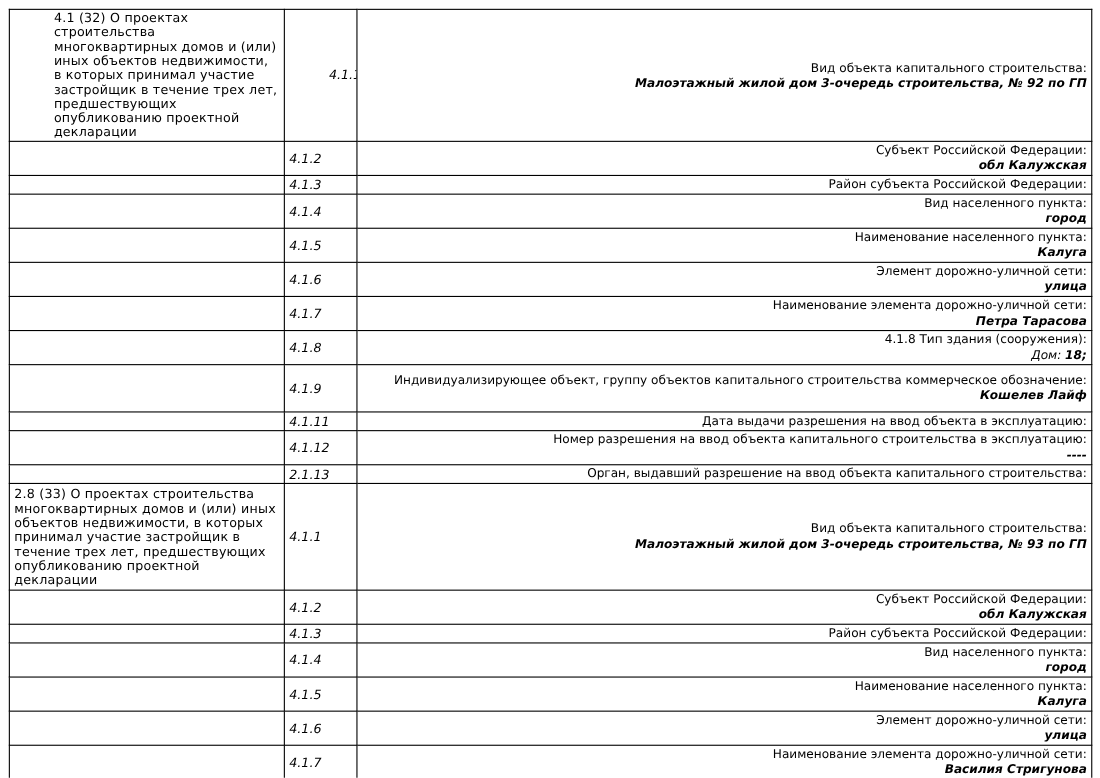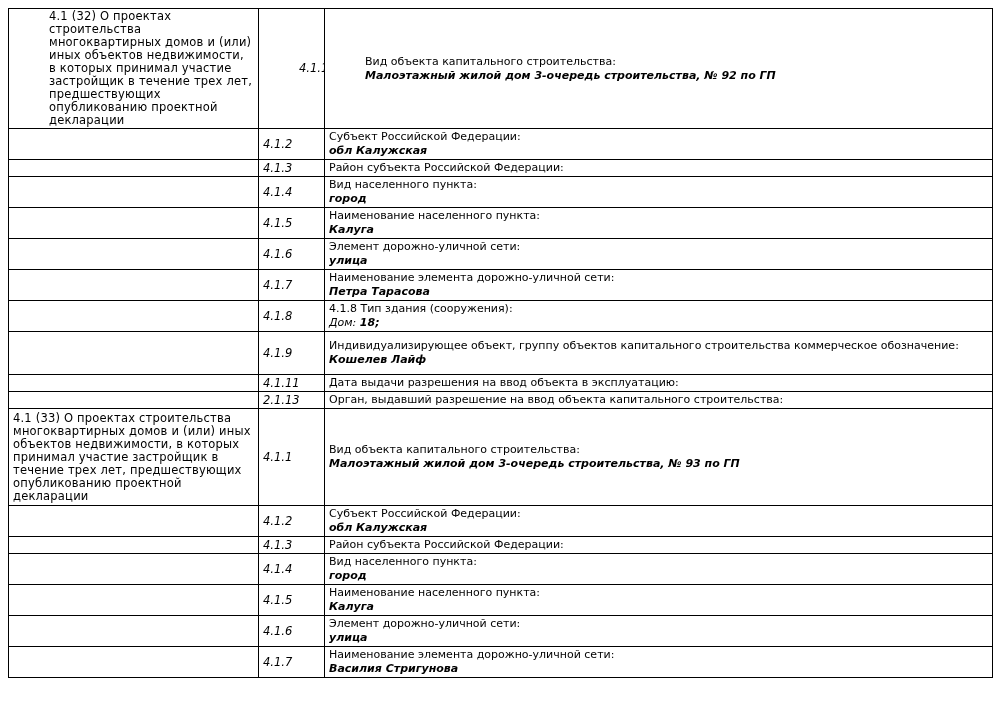--- a/index.html
+++ b/index.html
@@ -41,20 +41,21 @@
     padding-top: 2px;
   }
   td.c-num {
     font-size: 11.5px;
     line-height: 13px;
     font-style: italic;
   }
   td.c-content {
     font-size: 11px;
     line-height: 14px;
+    text-align: right;
   }
   .label { font-weight: normal; }
   .value { font-weight: bold; font-style: italic; }
   .value .vprefix { font-weight: normal; }
 
   
   tr.h93  td { height: 93px; padding-left: 40px; }
   tr.h97  td { height: 97px; }
   tr.h43  td { height: 43px; }
   tr.h30  td { height: 30px; }
@@ -143,30 +144,38 @@
         <div class="value"><b>Кошелев Лайф</b></div>
       </td>
     </tr>
     <tr class="h16">
       <td class="c-desc"></td>
       <td class="c-num">4.1.11</td>
       <td class="c-content">
         <div class="label">Дата выдачи разрешения на ввод объекта в эксплуатацию:</div>
       </td>
     </tr>
+    <tr class="h30">
+      <td class="c-desc"></td>
+      <td class="c-num">4.1.12</td>
+      <td class="c-content">
+        <div class="label">Номер разрешения на ввод объекта капитального строительства в эксплуатацию:</div>
+        <div class="value"><b>----</b></div>
+      </td>
+    </tr>
     <tr class="h16">
       <td class="c-desc"></td>
       <td class="c-num">2.1.13</td>
       <td class="c-content">
         <div class="label">Орган, выдавший разрешение на ввод объекта капитального строительства:</div>
       </td>
     </tr>
 
     <tr class="h97">
-      <td class="c-desc">4.1 (33) О проектах строительства многоквартирных домов и (или) иных объектов недвижимости, в которых принимал участие застройщик в течение трех лет, предшествующих опубликованию проектной декларации</td>
+      <td class="c-desc">2.8 (33) О проектах строительства многоквартирных домов и (или) иных объектов недвижимости, в которых принимал участие застройщик в течение трех лет, предшествующих опубликованию проектной декларации</td>
       <td class="c-num">4.1.1</td>
       <td class="c-content">
         <div class="label">Вид объекта капитального строительства:</div>
         <div class="value"><b>Малоэтажный жилой дом 3-очередь строительства, № 93 по ГП</b></div>
       </td>
     </tr>
     <tr class="h30">
       <td class="c-desc"></td>
       <td class="c-num">4.1.2</td>
       <td class="c-content">

